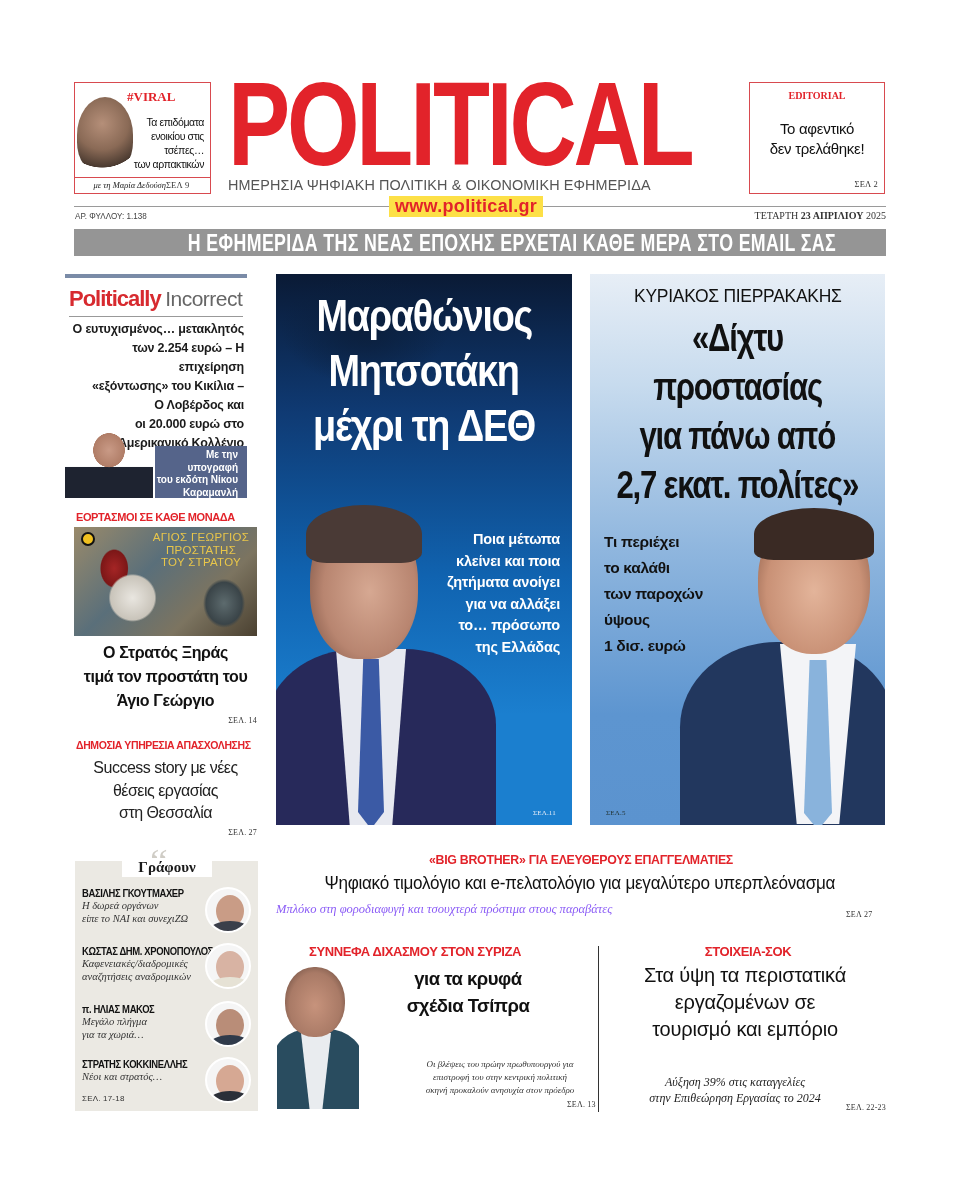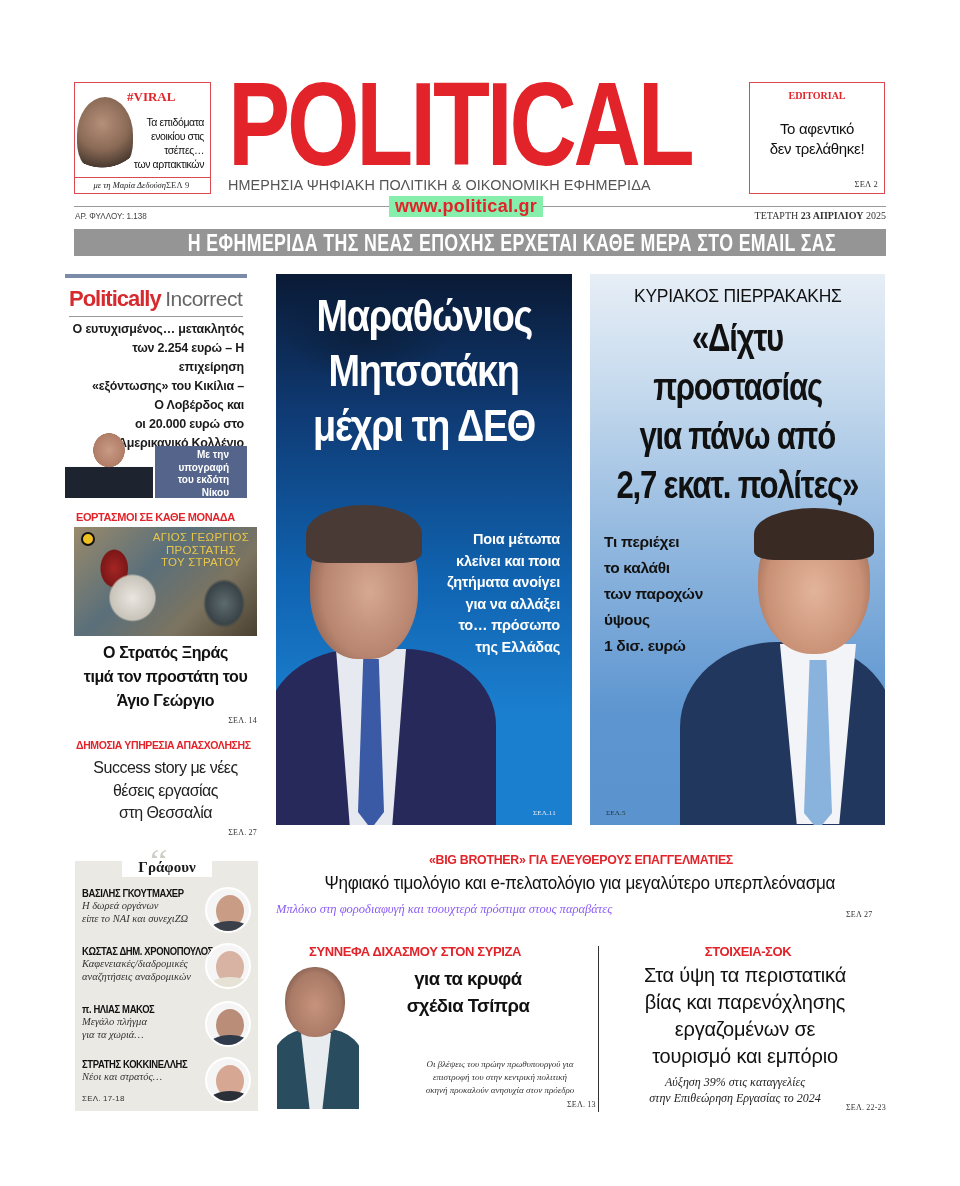--- a/index.html
+++ b/index.html
@@ -14,42 +14,42 @@
   .viral-title { position:absolute; left: 52px; top: 6px; font-family: "Liberation Serif", serif; font-weight: bold; font-size: 13px; color: #e2232a; }
   .viral-photo { position:absolute; left: 2px; top: 14px; width: 56px; height: 76px; border-radius: 50% 50% 40% 40%; background: radial-gradient(circle at 45% 35%, #b58f79 0%, #8a6a56 45%, #4a3a30 75%, #fff 76%); }
   .viral-text { position:absolute; right: 6px; top: 32px; width: 90px; text-align: right; font-size: 10.5px; line-height: 14px; color:#111; letter-spacing:-0.4px; }
   .viral-foot { position:absolute; left: 0; right: 0; bottom: 0; height: 16px; border-top: 1px solid #d84a4f; padding: 2px 6px 0 4px; display:flex; justify-content: center; }
   .viral-foot .author { font-size: 8.5px; }
   .viral-foot .pg { font-size: 8.5px; }
 
   .logo { left: 228px; top: 74px; width: 505px; height: 100px; font-family: "Liberation Sans", sans-serif; font-weight: bold; color: #e2232a; font-size: 118px; line-height: 100px; letter-spacing: -4px; white-space: nowrap; transform: scaleX(0.79); transform-origin: left top; }
   .tagline { left: 228px; top: 176px; width: 503px; font-size: 15.5px; color: #555; white-space: nowrap; letter-spacing: 0.1px; transform: scaleX(0.93); transform-origin: left top; }
   .url-rule { left: 74px; top: 206px; width: 812px; height: 1px; background: #9a9a9a; }
-  .url { left: 389px; top: 196px; padding: 0 6px; background: #86efac; font-weight: bold; color: #e2232a; font-size: 18px; letter-spacing: 0.3px; }
+  .url { left: 389px; top: 196px; padding: 0 6px; background: #fde047; font-weight: bold; color: #e2232a; font-size: 18px; letter-spacing: 0.3px; }
   .issue { left: 75px; top: 211px; font-size: 9px; color: #444; transform: scaleX(0.9); transform-origin: left top; }
   .date { right: 74px; top: 210px; font-family: "Liberation Serif", serif; font-size: 10px; color:#333; }
   .date b { font-weight: bold; }
 
   .editorial-box { left: 749px; top: 82px; width: 136px; height: 112px; border: 1.5px solid #d84a4f; background:#fff; }
   .editorial-box .lbl { position:absolute; left: 0; right:0; top: 7px; text-align:center; font-family: "Liberation Serif", serif; font-weight:bold; font-size: 10px; color:#e2232a; }
   .editorial-box .ttl { position:absolute; left: 0; right:0; top: 36px; text-align:center; font-size: 15px; line-height: 20px; color:#111; letter-spacing:-0.3px; }
   .editorial-box .pg { position:absolute; right: 6px; bottom: 4px; font-size: 8.5px; }
 
   .banner { left: 74px; top: 229px; width: 812px; height: 27px; background: #959595; color: #fff; font-weight: bold; font-size: 24px; line-height: 27px; white-space: nowrap; overflow: hidden; text-align:center; letter-spacing: 0.5px; }
   .banner span { display:inline-block; transform: scaleX(0.74); transform-origin: center; white-space: nowrap; }
 
   
   .pi-box { left: 65px; top: 274px; width: 182px; height: 224px; background: #ffffff; border-top: 4px solid #7a8ba7; overflow:hidden; }
   .pi-head { position:absolute; left: 4px; top: 8px; white-space: nowrap; }
   .pi-head .a { font-weight: bold; color:#d72a2f; font-size: 22px; letter-spacing:-1px; }
   .pi-head .b { color:#666; font-size: 21px; letter-spacing:-0.5px; }
   .pi-rule { position:absolute; left: 4px; right:4px; top: 38px; height: 1px; background: #999; }
   .pi-text { position:absolute; right: 3px; top: 42px; width: 180px; text-align:right; font-weight:bold; font-size: 12.5px; line-height: 19px; color:#1b1b1b; letter-spacing:-0.2px; }
   .pi-photo { position:absolute; left: 0; top: 150px; width: 88px; height: 74px; background: radial-gradient(ellipse 26px 28px at 50% 30%, #c99a86 0%, #b07d67 60%, transparent 62%), linear-gradient(180deg, transparent 52%, #1e2330 53%); }
-  .pi-sign { position:absolute; right: 0; top: 168px; width: 92px; height: 56px; background: #55648a; color:#fff; text-align:right; padding: 3px 18px 0 0; font-weight:bold; font-size: 10px; line-height: 12.5px; }
+  .pi-sign { position:absolute; right: 0; top: 168px; width: 92px; height: 56px; background: #55648a; color:#fff; text-align:right; padding: 3px 9px 0 0; font-weight:bold; font-size: 10px; line-height: 12.5px; }
   .pi-sign .pg { color:#dde; font-size: 7px; line-height: 9px; font-weight: normal; }
 
   .sec-red { font-weight:bold; color:#e2232a; font-size: 11px; letter-spacing: -0.4px; white-space: nowrap; }
   .ag-label { left: 76px; top: 511px; }
   .ag-img { left: 74px; top: 527px; width: 183px; height: 109px; overflow:hidden;
             background:
               radial-gradient(ellipse 40px 40px at 32% 65%, #e9e6e0 0%, #c9c4ba 55%, transparent 60%),
               radial-gradient(ellipse 22px 30px at 22% 38%, #a52525 0%, #7c1717 60%, transparent 65%),
               radial-gradient(ellipse 30px 35px at 82% 70%, #5d6b6e 0%, #3a4448 60%, transparent 70%),
               linear-gradient(135deg, #9a8a6a 0%, #5a6f7a 40%, #7c7460 70%, #4a4030 100%); }
@@ -281,21 +281,20 @@
   <div>Οι βλέψεις του πρώην πρωθυπουργού για</div>
   <div>επιστροφή του στην κεντρική πολιτική</div>
   <div>σκηνή προκαλούν ανησυχία στον πρόεδρο</div>
 </div>
 <div class="abs pg sy-pg">ΣΕΛ. 13</div>
 <div class="abs vdiv"></div>
 
 <div class="abs sec-red so-kicker">ΣΤΟΙΧΕΙΑ-ΣΟΚ</div>
 <div class="abs so-title">
   <div>Στα ύψη τα περιστατικά</div>
-  <div>βίας και παρενόχλησης</div>
   <div>εργαζομένων σε</div>
   <div>τουρισμό και εμπόριο</div>
 </div>
 <div class="abs so-sub serif-i">
   <div>Αύξηση 39% στις καταγγελίες</div>
   <div>στην Επιθεώρηση Εργασίας το 2024</div>
 </div>
 <div class="abs pg so-pg">ΣΕΛ. 22-23</div>
 
 <div class="abs gr-box"></div>

